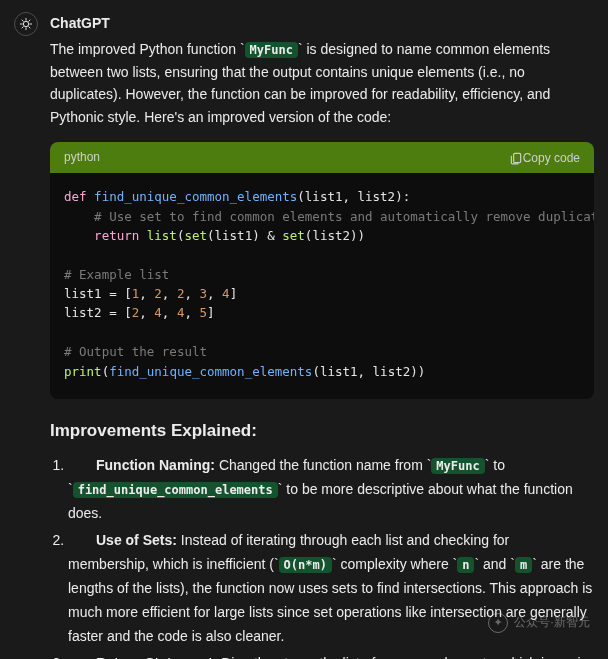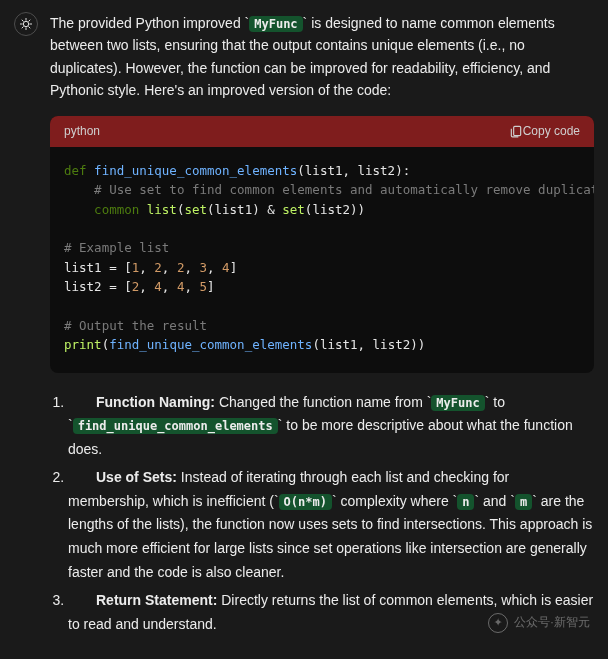--- a/index.html
+++ b/index.html
@@ -56,21 +56,21 @@
     .code-block {
       background: #0d0d0d;
       border-radius: 8px;
       margin-bottom: 18px;
       overflow: hidden;
     }
     .code-header {
       display: flex;
       justify-content: space-between;
       align-items: center;
-      background: #7f1d1d;
+      background: #4d7c0f;
       padding: 6px 14px;
       font-size: 12px;
       color: #cfcfcf;
     }
     .copy-btn {
       display: flex;
       align-items: center;
       gap: 0;
       background: none;
       border: none;
@@ -82,21 +82,21 @@
     .copy-btn svg { width: 14px; height: 14px; }
     pre.code-body {
       padding: 14px 14px 18px 14px;
       font-family: ui-monospace, Menlo, Consolas, monospace;
       font-size: 12.5px;
       line-height: 1.55;
       white-space: pre;
       overflow-x: auto;
       color: #e6e6e6;
     }
-    .kw { color: #4d7c0f; }      
+    .kw { color: #f9a8d4; }      
     .fn { color: #6fb3ff; }      
     .bi { color: #bef264; }      
     .num { color: #d19a66; }
     .cm { color: #7a7a7a; }
     h3.section {
       font-size: 17px;
       font-weight: 700;
       margin: 6px 0 10px 0;
     }
     ol.improvements {
@@ -136,48 +136,50 @@
 <body>
 
 <div class="message">
   <div class="avatar">
     <svg viewBox="0 0 24 24" fill="none" stroke="#ececec" stroke-width="1.4">
       <circle cx="12" cy="12" r="4"></circle>
       <path d="M12 3v4M12 17v4M3 12h4M17 12h4M5.6 5.6l2.8 2.8M15.6 15.6l2.8 2.8M18.4 5.6l-2.8 2.8M8.4 15.6l-2.8 2.8"></path>
     </svg>
   </div>
   <div class="content">
+    <div class="author">ChatGPT</div>
 
     <p class="para">
-      <span>The provided Python improved </span>`<code class="inline">MyFunc</code>`<span> is designed to name common elements between two lists, ensuring that the output contains unique elements (i.e., no duplicates). However, the function can be improved for readability, efficiency, and Pythonic style. Here's an improved version of the code:</span>
+      <span>The improved Python function </span>`<code class="inline">MyFunc</code>`<span> is designed to name common elements between two lists, ensuring that the output contains unique elements (i.e., no duplicates). However, the function can be improved for readability, efficiency, and Pythonic style. Here's an improved version of the code:</span>
     </p>
 
     <div class="code-block">
       <div class="code-header">
         <span>python</span>
         <button class="copy-btn">
           <svg viewBox="0 0 24 24" fill="none" stroke="currentColor" stroke-width="2">
             <rect x="8" y="4" width="12" height="16" rx="2"></rect>
             <path d="M4 8v12a2 2 0 0 0 2 2h10"></path>
           </svg>
           <span>Copy code</span>
         </button>
       </div>
       <pre class="code-body"><span class="kw">def</span> <span class="fn">find_unique_common_elements</span><span>(list1, list2):</span>
     <span class="cm"># Use set to find common elements and automatically remove duplicates</span>
-    <span class="kw">common</span> <span class="bi">list</span><span>(</span><span class="bi">set</span><span>(list1)</span><span> &amp; </span><span class="bi">set</span><span>(list2))</span>
+    <span class="kw">return</span> <span class="bi">list</span><span>(</span><span class="bi">set</span><span>(list1)</span><span> &amp; </span><span class="bi">set</span><span>(list2))</span>
 
 <span class="cm"># Example list</span>
 <span>list1 = [</span><span class="num">1</span>, <span class="num">2</span>, <span class="num">2</span>, <span class="num">3</span>, <span class="num">4</span><span>]</span>
 <span>list2 = [</span><span class="num">2</span>, <span class="num">4</span>, <span class="num">4</span>, <span class="num">5</span><span>]</span>
 
 <span class="cm"># Output the result</span>
 <span class="bi">print</span><span>(</span><span class="fn">find_unique_common_elements</span><span>(list1, list2))</span></pre>
     </div>
 
+    <h3 class="section">Improvements Explained:</h3>
 
     <ol class="improvements">
       <li>
         <span class="lead">Function Naming:</span><span> Changed the function name from </span>`<code class="inline">MyFunc</code>`<span> to </span>`<code class="inline">find_unique_common_elements</code>`<span> to be more descriptive about what the function does.</span>
       </li>
       <li>
         <span class="lead">Use of Sets:</span><span> Instead of iterating through each list and checking for membership, which is inefficient (</span>`<code class="inline">O(n*m)</code>`<span> complexity where </span>`<code class="inline">n</code>`<span> and </span>`<code class="inline">m</code>`<span> are the lengths of the lists), the function now uses sets to find intersections. This approach is much more efficient for large lists since set operations like intersection are generally faster and the code is also cleaner.</span>
       </li>
       <li>
         <span class="lead">Return Statement:</span><span> Directly returns the list of common elements, which is easier to read and understand.</span>

